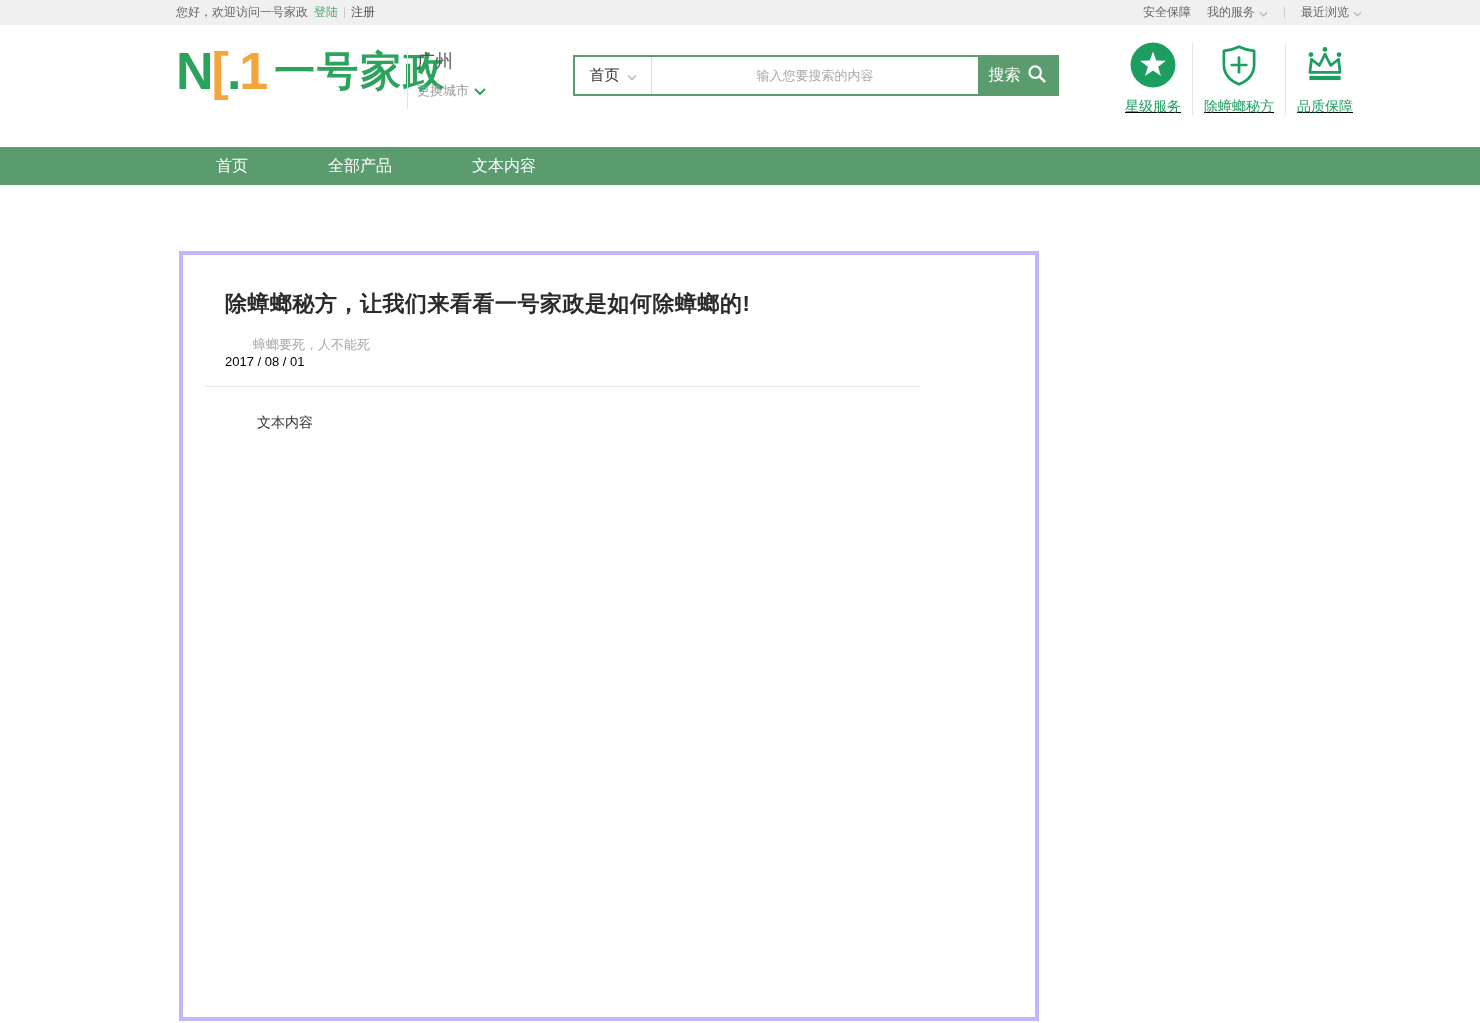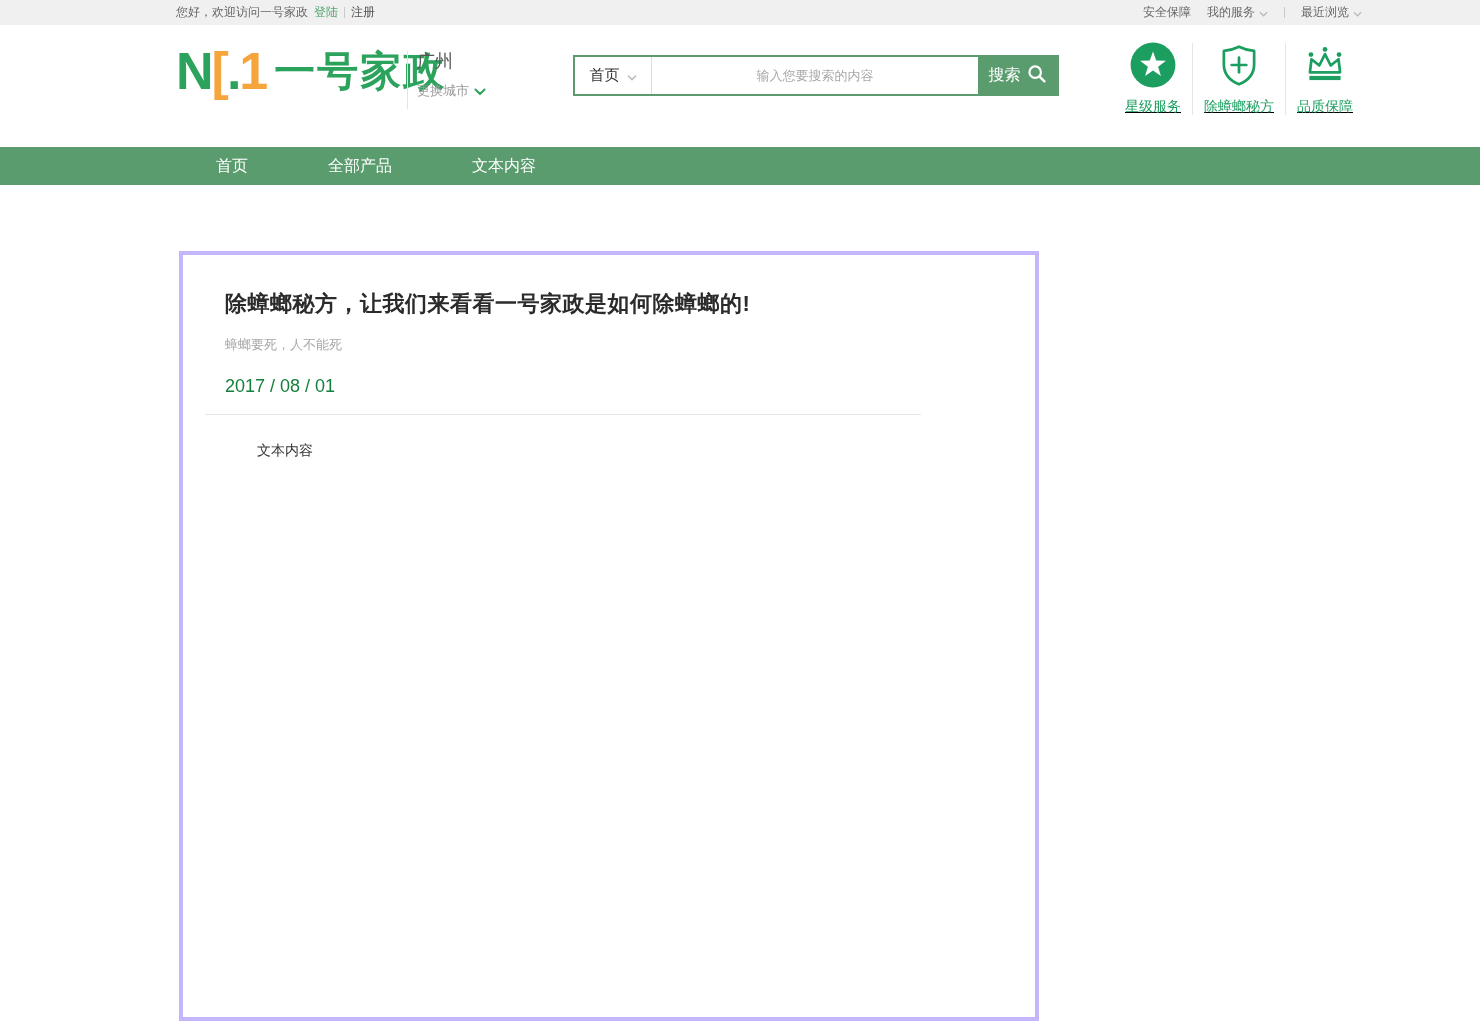--- a/index.html
+++ b/index.html
@@ -85,22 +85,22 @@
   }
 
   
   .main { margin-top: 66px; }
   .card {
     margin-left: 3px; width: 860px; min-height: 770px;
     background: #fff; border: 4px solid #c4b5fd;
     padding: 34px 40px 40px 42px;
   }
   .article-title { font-size: 22px; font-weight: bold; color: #2b2b2b; letter-spacing: 0.5px; }
-  .article-subtitle { margin-top: 17px; font-size: 13px; color: #a9a9a9; }
-  .article-date { margin-top: 22px; font-size: 18px; color: #15803d; }
+  .article-subtitle { margin-top: 17px; font-size: 13px; color: #a9a9a9; margin-left: 28px; }
+  .article-date { font-size: 13px; color: #000000; }
   .article-divider { margin-top: 17px; margin-left: -20px; width: 716px; border-top: 1px solid #e8e8e8; }
   .article-body { margin-top: 27px; margin-left: 32px; font-size: 14px; color: #333; }
 </style>
 </head>
 <body>
 
 <div class="topbar">
   <div class="container topbar-inner">
     <div class="topbar-left">
       <span>您好，欢迎访问一号家政</span>

